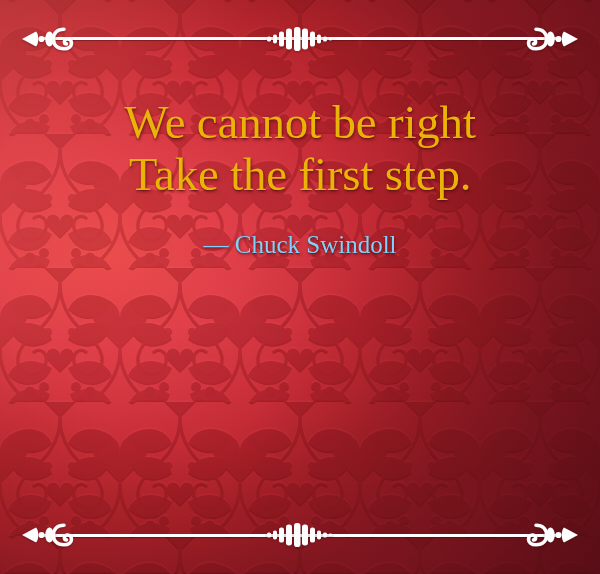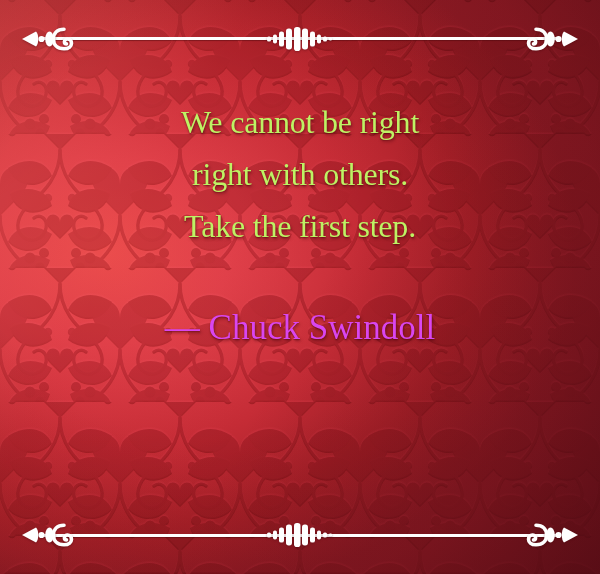--- a/index.html
+++ b/index.html
@@ -89,33 +89,33 @@
   .content {
     position: absolute;
     left: 0;
     right: 0;
     top: 96px;
     text-align: center;
     padding: 0 18px;
     box-sizing: border-box;
   }
   .quote-line {
-    color: #bef264;
-    font-size: 32px;
+    color: #eab308;
+    font-size: 47px;
     line-height: 52px;
     letter-spacing: -0.2px;
     white-space: nowrap;
     text-shadow: 1px 2px 3px rgba(78,8,14,0.55),
                  0 1px 1px rgba(78,8,14,0.40);
   }
   .attribution {
-    color: #d946ef;
-    font-size: 35px;
+    color: #7dd3fc;
+    font-size: 25px;
     line-height: 40px;
-    margin-top: 56px;
+    margin-top: 25px;
     white-space: nowrap;
     text-shadow: 1px 2px 3px rgba(78,8,14,0.55),
                  0 1px 1px rgba(78,8,14,0.40);
   }
 </style>
 </head>
 <body>
 
 <div id="quote-card">
 
@@ -214,21 +214,20 @@
       <circle cx="21.5" cy="13" r="3.1" fill="#ffffff"></circle>
       <ellipse cx="29.5" cy="13" rx="4.3" ry="7.4" fill="#ffffff"></ellipse>
       <path d="M44 3.2 C37 3.2 33.5 7.2 33.5 13 C33.5 18.8 37 22.8 44 22.8
                C49 22.8 51.5 20 51.5 17.2 C51.5 14.6 49.6 13 47.6 13
                C45.8 13 44.4 14.2 44.4 15.7 C44.4 17 45.4 17.9 46.5 17.9" fill="none" stroke="#ffffff" stroke-width="3.6" stroke-linecap="round"></path>
     </g>
   </svg>
 
   <div class="content">
     <div class="quote-line">We cannot be right</div>
-    <div class="quote-line">right with others.</div>
     <div class="quote-line">Take the first step.</div>
     <div class="attribution">— Chuck Swindoll</div>
   </div>
 
   <div class="rule bottom"></div>
 
   <svg class="ornament orn-left orn-bottom" width="58" height="26" viewBox="0 0 58 26" xmlns="http://www.w3.org/2000/svg">
     <path d="M2 13 L16 5.5 C19 8 19 18 16 20.5 Z" fill="#ffffff"></path>
     <circle cx="21.5" cy="13" r="3.1" fill="#ffffff"></circle>
     <ellipse cx="29.5" cy="13" rx="4.3" ry="7.4" fill="#ffffff"></ellipse>

